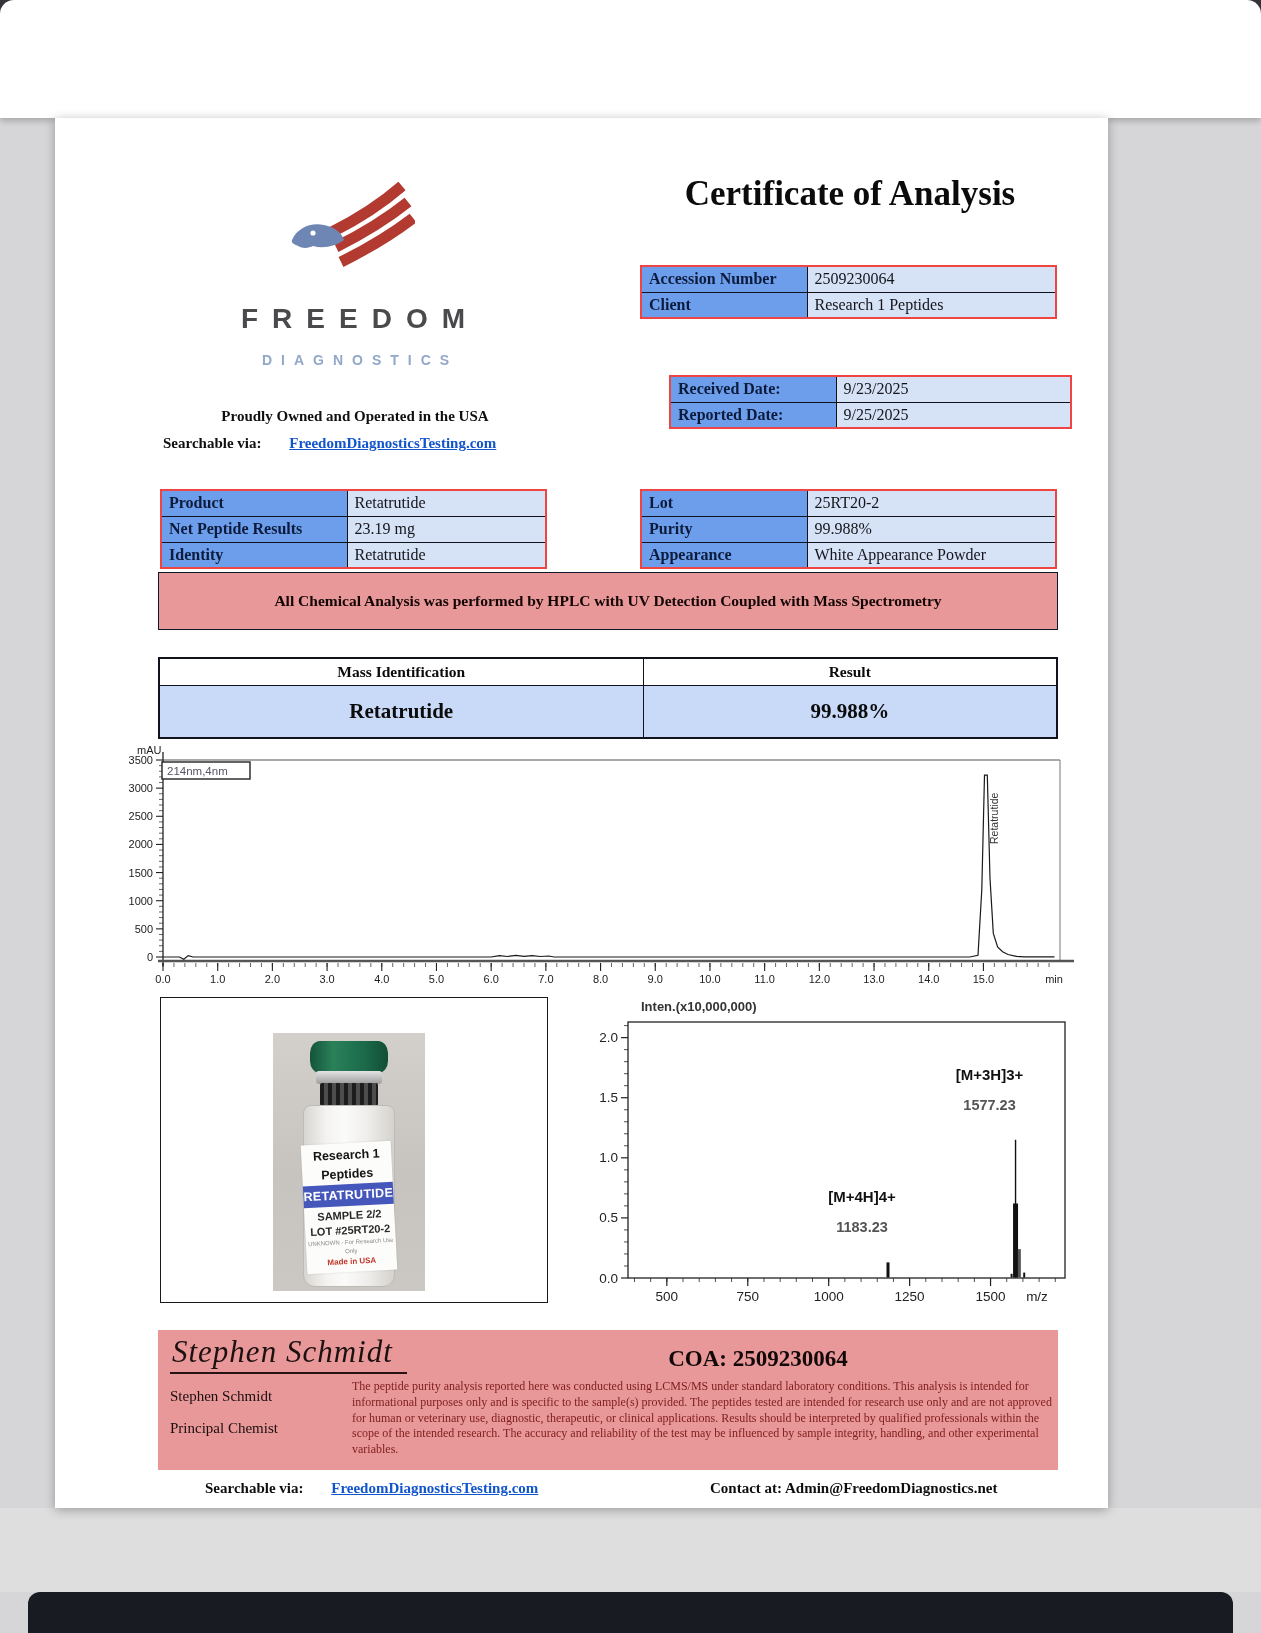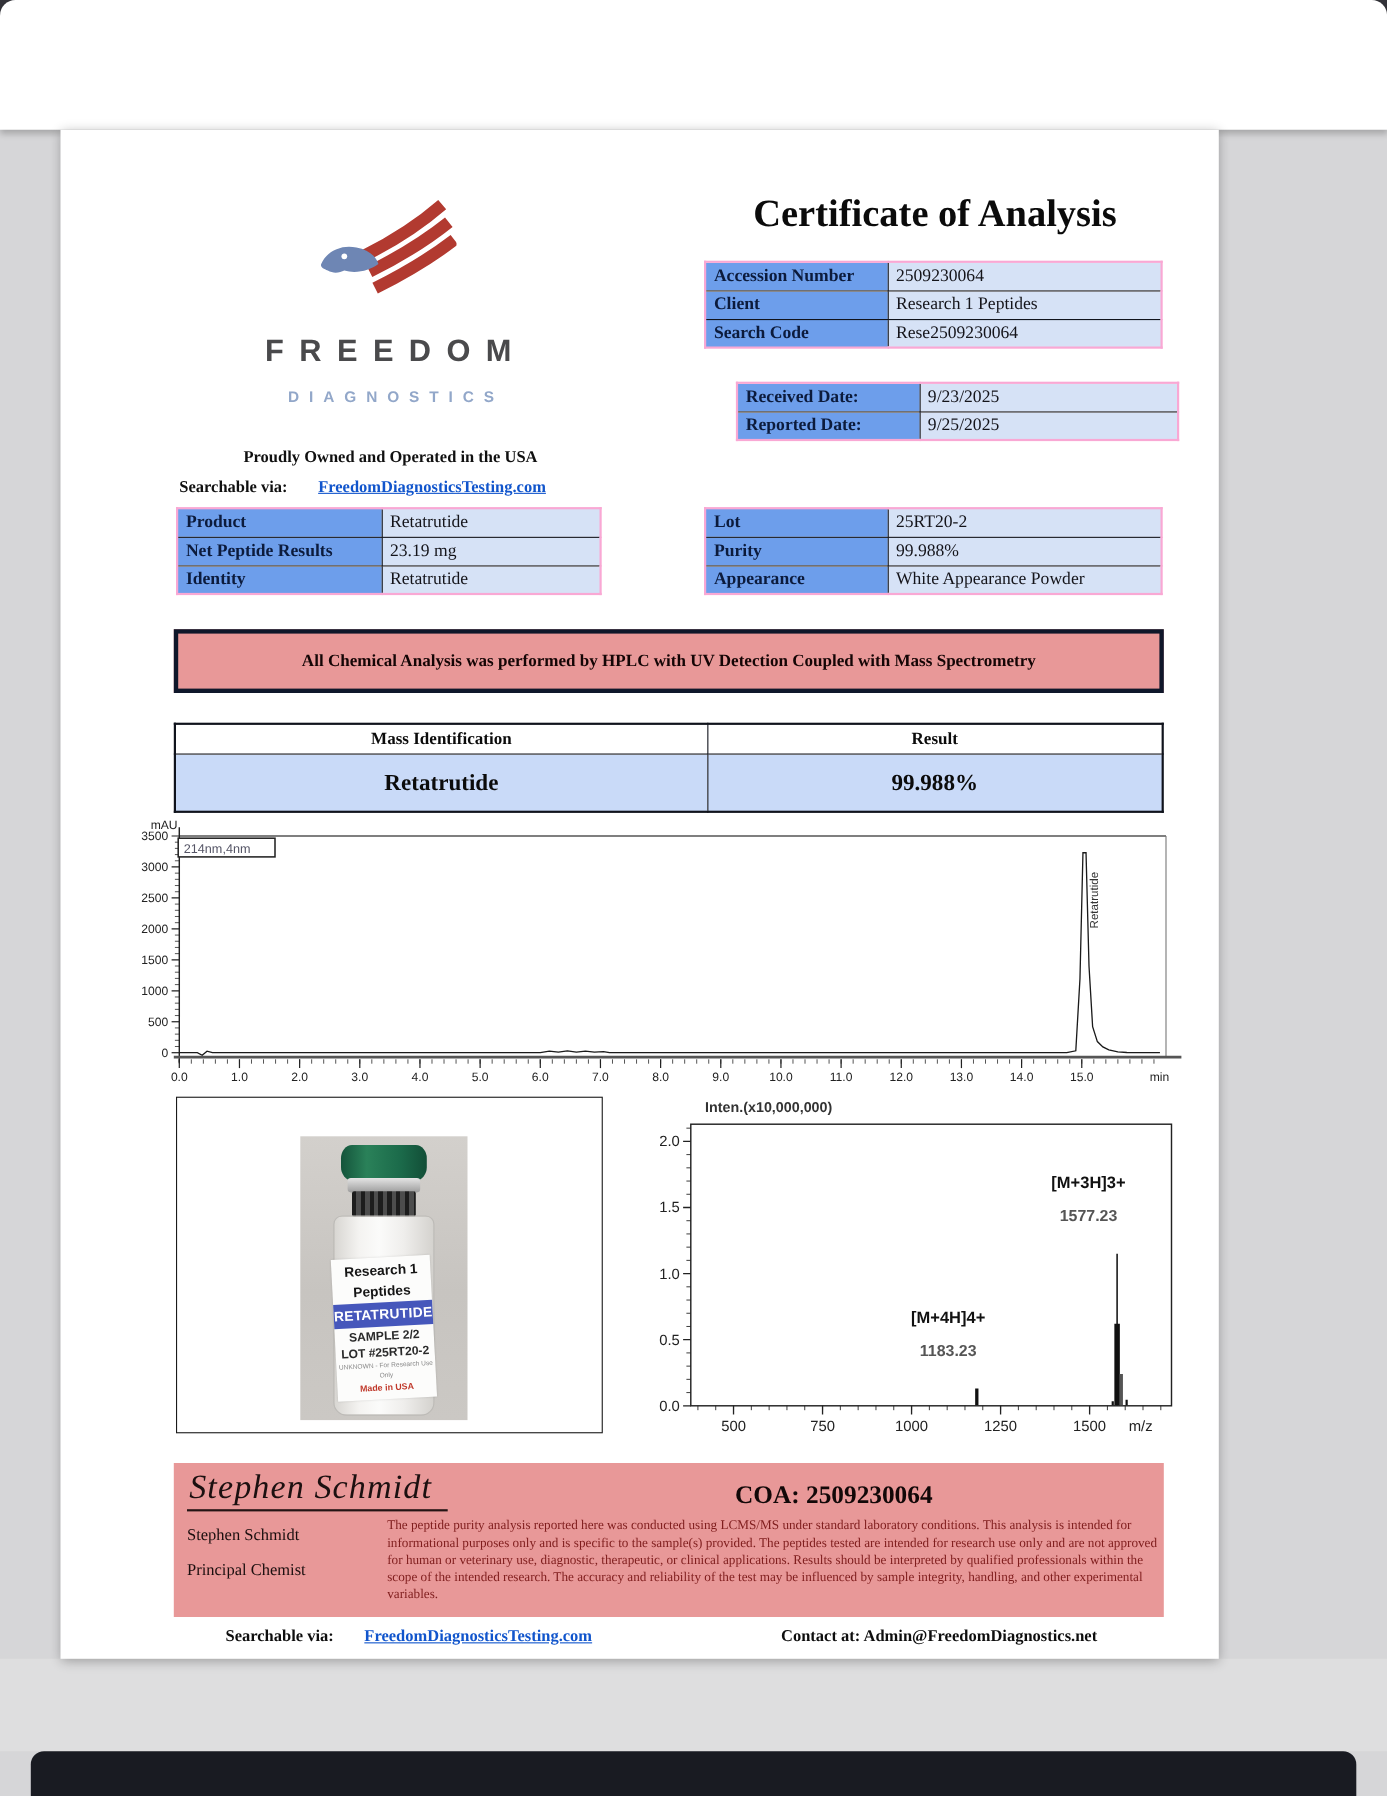--- a/index.html
+++ b/index.html
@@ -22,28 +22,28 @@
                font-family:"Liberation Sans",sans-serif; font-weight:bold; font-size:14px;
                letter-spacing:9px; color:#92a7c9; }
   .tagline   { position:absolute; left:60px; top:290px; width:480px; text-align:center;
                font-weight:bold; font-size:15px; color:#101010; }
   .searchable{ position:absolute; left:108px; top:317px; font-weight:bold; font-size:15px; color:#101010; }
   .link { color:#1155cc; text-decoration:underline; font-weight:bold; cursor:pointer;margin-left:24px; }
   .doc-title { position:absolute; left:570px; top:56px; width:450px; text-align:center;
                font-weight:bold; font-size:35px; color:#0b0b0b; }
 
   
-  table.ctable { position:absolute; border-collapse:collapse; table-layout:fixed; border:2px solid #f9a8d4; }
+  table.ctable { position:absolute; border-collapse:collapse; table-layout:fixed; border:2px solid #ef4444;margin-top:28px; }
   table.ctable td { border:1.4px solid #10131c; height:26px; padding:0 7px; font-size:16px;
                     overflow:hidden; white-space:nowrap; }
   td.lbl { background:#6d9eeb; font-weight:bold; color:#0c1b3c; }
   td.val { background:#d6e2f6; color:#14141a; }
 
   .banner { position:absolute; left:103px; top:454px; width:900px; height:58px; background:#e89898;
-            border:4px solid #0f172a; display:flex; align-items:center; justify-content:center;
+            border:1px solid #0f172a; display:flex; align-items:center; justify-content:center;
             font-weight:bold; font-size:15.5px; color:#140505; }
 
   table.mass-table { position:absolute; left:103px; top:539px; width:900px; border-collapse:collapse;
                      table-layout:fixed; border:2px solid #10131c; }
   table.mass-table td { border:1.5px solid #10131c; text-align:center; overflow:hidden; }
   .mass-head td { background:#ffffff; font-weight:bold; font-size:15.5px; height:27px; color:#0b0b0b; }
   .mass-row  td { background:#c9daf8; font-weight:bold; font-size:21px; height:53px; color:#0b0b0b; }
 
   
   svg text { font-family:"Liberation Sans",sans-serif; }
@@ -123,24 +123,20 @@
           <col>
         </colgroup>
       <tbody>
           <tr>
             <td class="lbl">Accession Number</td>
             <td class="val">2509230064</td>
           </tr>
       <tr>
             <td class="lbl">Client</td>
             <td class="val">Research 1 Peptides</td>
-          </tr>
-      <tr>
-            <td class="lbl">Search Code</td>
-            <td class="val">Rese2509230064</td>
           </tr>
     </tbody>
       </table>
 
     <table class="ctable" style="left:614px;top:229px;width:403px">
       <colgroup>
           <col style="width:166px">
           <col>
         </colgroup>
       <tbody>

